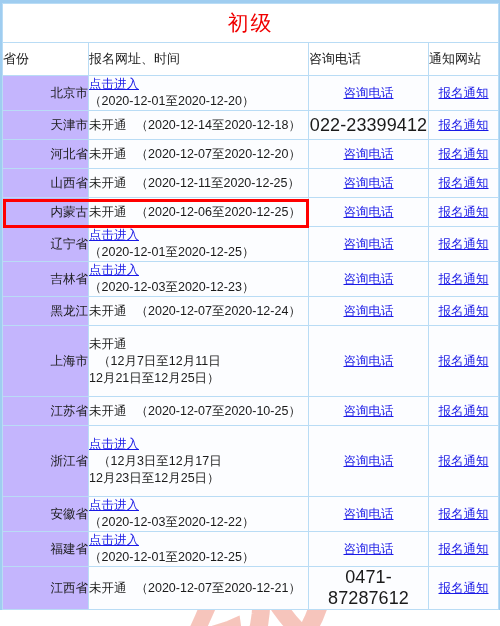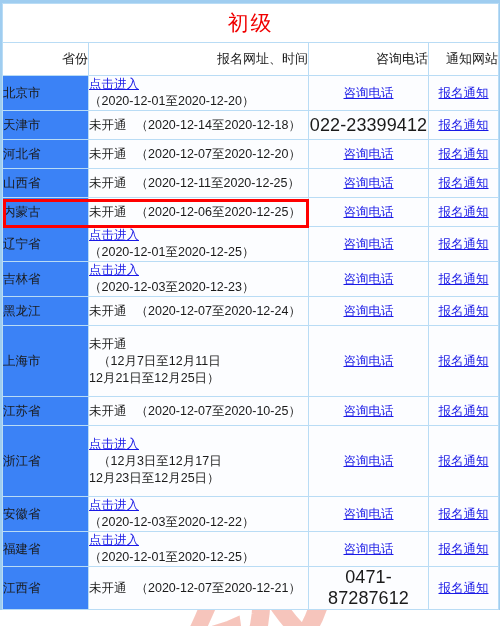--- a/index.html
+++ b/index.html
@@ -98,35 +98,35 @@
     font-size: 21px;
     font-weight: normal;
     letter-spacing: 2px;
     font-family: "DejaVu Sans", "Liberation Sans", sans-serif;
   }
 
   
   .hdr td {
     background: #eef5fd;
     height: 32px;
-    text-align: right;
+    text-align: left;
     color: #1a1a1a;
     font-size: 13px;
   }
 
   
   .row td {
     background: #fcfdff;
     height: 28px;
     font-size: 12.5px;
     color: #1a1a1a;
   }
   .row td.prov {
-    text-align: left;
-    background: #3b82f6;
+    text-align: right;
+    background: #c4b5fd;
   }
   .row td.site {
     text-align: left;
     padding-left: 0;
     background: #fcfdff;
   }
   .row td.tel,
   .row td.note {
     text-align: center;
     background: #fcfdff;

